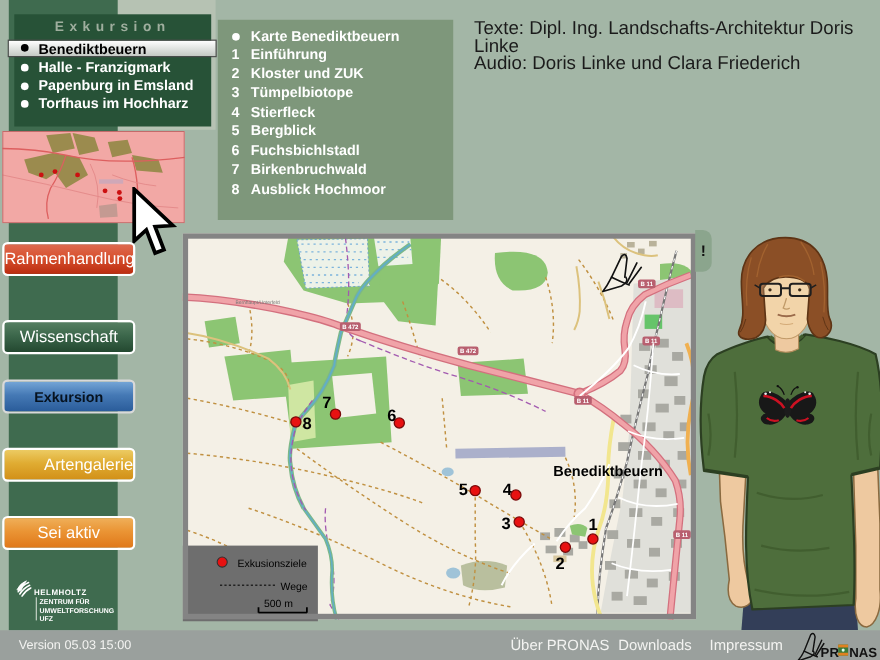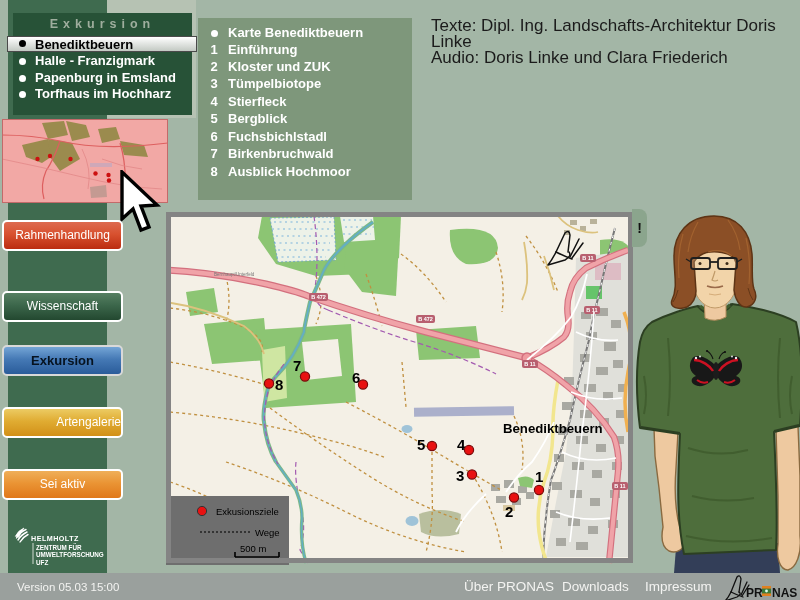--- a/index.html
+++ b/index.html
@@ -18,21 +18,21 @@
      font-size:13px;white-space:nowrap;}
   .mrow .bullet{position:absolute;left:6px;top:4px;width:7px;height:7px;border-radius:50%;
      background:#fff;}
   .mrow .txt{position:absolute;left:22px;top:-1px;}
   #hirow{position:absolute;left:-6px;top:23px;width:188px;height:14px;
      background:linear-gradient(#ffffff,#c3c9c3);border:1px solid #4a4a4a;}
   #hirow .bullet{position:absolute;left:11px;top:3px;width:7px;height:7px;border-radius:50%;background:#000;}
   #hirow .txt{position:absolute;left:27px;top:0px;color:#000;font-weight:bold;font-size:13px;white-space:nowrap;}
   
   .navbtn{position:absolute;left:2px;width:117px;height:27px;border:2px solid #fff;
-     border-radius:5px;color:#fff;font-size:12px;text-align:center;line-height:27px;}
+     border-radius:5px;color:#fff;font-size:15px;text-align:center;line-height:27px;}
   #b1{top:220px;background:linear-gradient(#dd6a50,#d8512f 45%,#bb2c10);}
   #b2{top:291px;background:linear-gradient(#567f62,#3c674b 45%,#234830);}
   #b3{top:345px;border-color:#d9d9d9;background:linear-gradient(#74a5d6,#4579b5 45%,#2a5c9a);
       color:#06121f;font-weight:bold;font-size:13px;}
   #b4{top:407px;background:linear-gradient(#eccb63,#e0ac32 45%,#d29018);text-align:right;}
   #b5{top:469px;background:linear-gradient(#efaf59,#ea9434 45%,#e0781a);}
   
   #listpanel{left:198px;top:18px;width:214px;height:182px;background:#7e977b;}
   .lrow{position:absolute;left:0;width:100%;height:16px;color:#fff;font-weight:bold;font-size:13px;}
   .lrow .num{position:absolute;left:10px;width:12px;text-align:center;}

